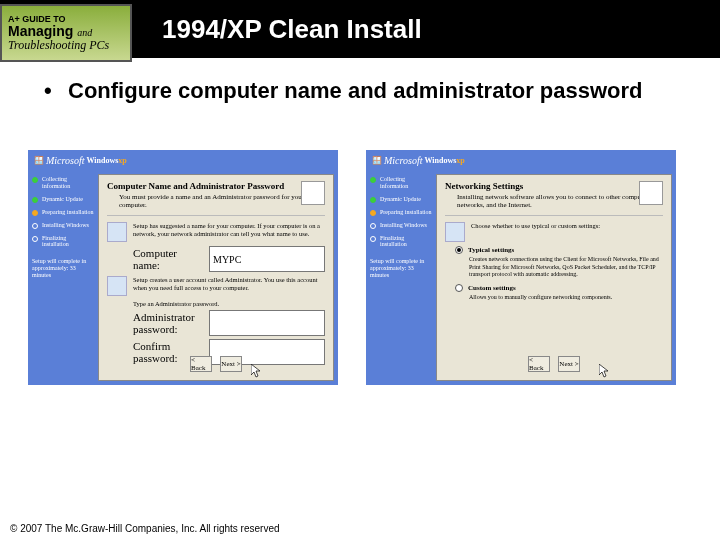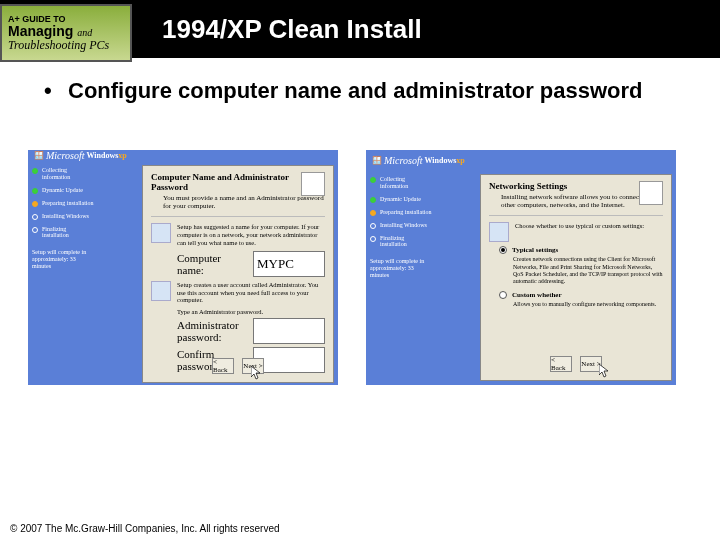--- a/index.html
+++ b/index.html
@@ -12,38 +12,38 @@
   .logo-bot { font: 12px 'Times New Roman'; font-style: italic; color:#000; }
   .title { color:#fff; font-weight:bold; font-size:26px; margin-left: 30px; }
   .bullets { padding: 20px 40px 20px 40px; }
   .bullets li { font-weight:bold; font-size:22px; line-height:1.2; margin-bottom: 26px; list-style:none; position:relative; padding-left:28px; }
   .bullets li::before { content:"•"; position:absolute; left:4px; top:0; }
   .shots { display:flex; gap:28px; padding: 0 28px; }
   .shot { width: 310px; height: 235px; background:#5a7fd7; display:flex; flex-direction:column; font: 8px Tahoma; color:#fff; }
   .shot-top { height:20px; display:flex; align-items:center; padding:0 6px; }
   .shot-top .wlogo { font: italic 10px 'Times New Roman'; }
   .shot-top .xp { color:#f6a821; font-weight:bold; }
-  .shot-body { flex:1; display:flex;gap:44px; }
+  .shot-body { flex:1; display:flex; }
   .sidebar { width:70px; padding:6px 4px; }
   .sidebar .step { display:flex; align-items:flex-start; gap:4px; margin-bottom:6px; font-size:6px; line-height:1.1; }
   .dot { width:6px; height:6px; border-radius:50%; border:1px solid #fff; margin-top:1px; flex-shrink:0; }
   .dot.done { background:#3bcf3b; border-color:#3bcf3b; }
   .dot.cur { background:#f6a821; border-color:#f6a821; }
   .sidebar .timer { font-size:6px; margin-top:10px; line-height:1.2; }
   .panel { flex:1; background:#e9e5d6; color:#000; border:1px solid #888; margin:4px 4px 4px 0; padding:6px 8px; position:relative; }
   .panel-title { font-weight:bold; font-size:9px; }
   .panel-sub { font-size:7px; margin:2px 0 6px 12px; }
   .panel hr { border:0; border-top:1px solid #bbb; margin:2px 0 6px 0; }
   .panel-ico { position:absolute; right:8px; top:6px; width:24px; height:24px; background:#fff; border:1px solid #999; }
   .section { display:flex; gap:6px; margin:4px 0; }
   .section .mini-ico { width:20px; height:20px; background:#d6e4f5; border:1px solid #aac; flex-shrink:0; }
   .section .txt { font-size:6.5px; line-height:1.2; flex:1; }
   .field-row { display:flex; align-items:center; gap:6px; margin:3px 0 3px 26px; }
   .field-row .lbl { width:70px; font-size:11px; }
-  .field-row .inp { flex:1; height:12px; background:#fff; border:1px solid #777; font-size:13px; padding:12px 3px; display:flex; align-items:center; }
+  .field-row .inp { flex:1; height:12px; background:#fff; border:1px solid #777; font-size:10px; padding:12px 3px; display:flex; align-items:center; }
   .radio-row { display:flex; align-items:center; gap:5px; margin:4px 0 2px 10px; font-size:7px; }
   .radio { width:8px; height:8px; border-radius:50%; border:1px solid #555; background:#fff; display:flex; align-items:center; justify-content:center; }
   .radio.sel::after { content:""; width:4px; height:4px; background:#000; border-radius:50%; }
   .radio-desc { font-size:6px; margin:0 0 6px 24px; line-height:1.2; }
   .panel-btns { position:absolute; bottom:8px; left:0; right:0; display:flex; justify-content:center; gap:8px; }
   .btn { width:22px; height:16px; background:#efece0; border:1px solid #888; font-size:7px; display:flex; align-items:center; justify-content:center; }
   .cursor { position:absolute; width:10px; height:14px; pointer-events:none; }
   .cursor svg { width:100%; height:100%; }
   .footer { position:absolute; bottom:6px; left:10px; font-size:10px; font-family:Arial; }
 </style>
@@ -171,21 +171,21 @@
           <div class="mini-ico"></div>
           <div class="txt">Choose whether to use typical or custom settings:</div>
         </div>
         <div class="radio-row">
           <div class="radio sel"></div>
           <b>Typical settings</b>
         </div>
         <div class="radio-desc">Creates network connections using the Client for Microsoft Networks, File and Print Sharing for Microsoft Networks, QoS Packet Scheduler, and the TCP/IP transport protocol with automatic addressing.</div>
         <div class="radio-row">
           <div class="radio"></div>
-          <b>Custom whether</b>
+          <b>Custom settings</b>
         </div>
         <div class="radio-desc">Allows you to manually configure networking components.</div>
         <div class="panel-btns">
           <div class="btn">&lt; Back</div>
           <div class="btn">Next &gt;</div>
         </div>
         <div class="cursor" style="bottom:2px;right:62px">
           <svg viewBox="0 0 10 14">
               <path d="M0 0 L0 11 L3 8 L5 13 L7 12 L5 7 L9 7 Z" fill="#fff" stroke="#000" stroke-width="0.7"></path>
             </svg>

